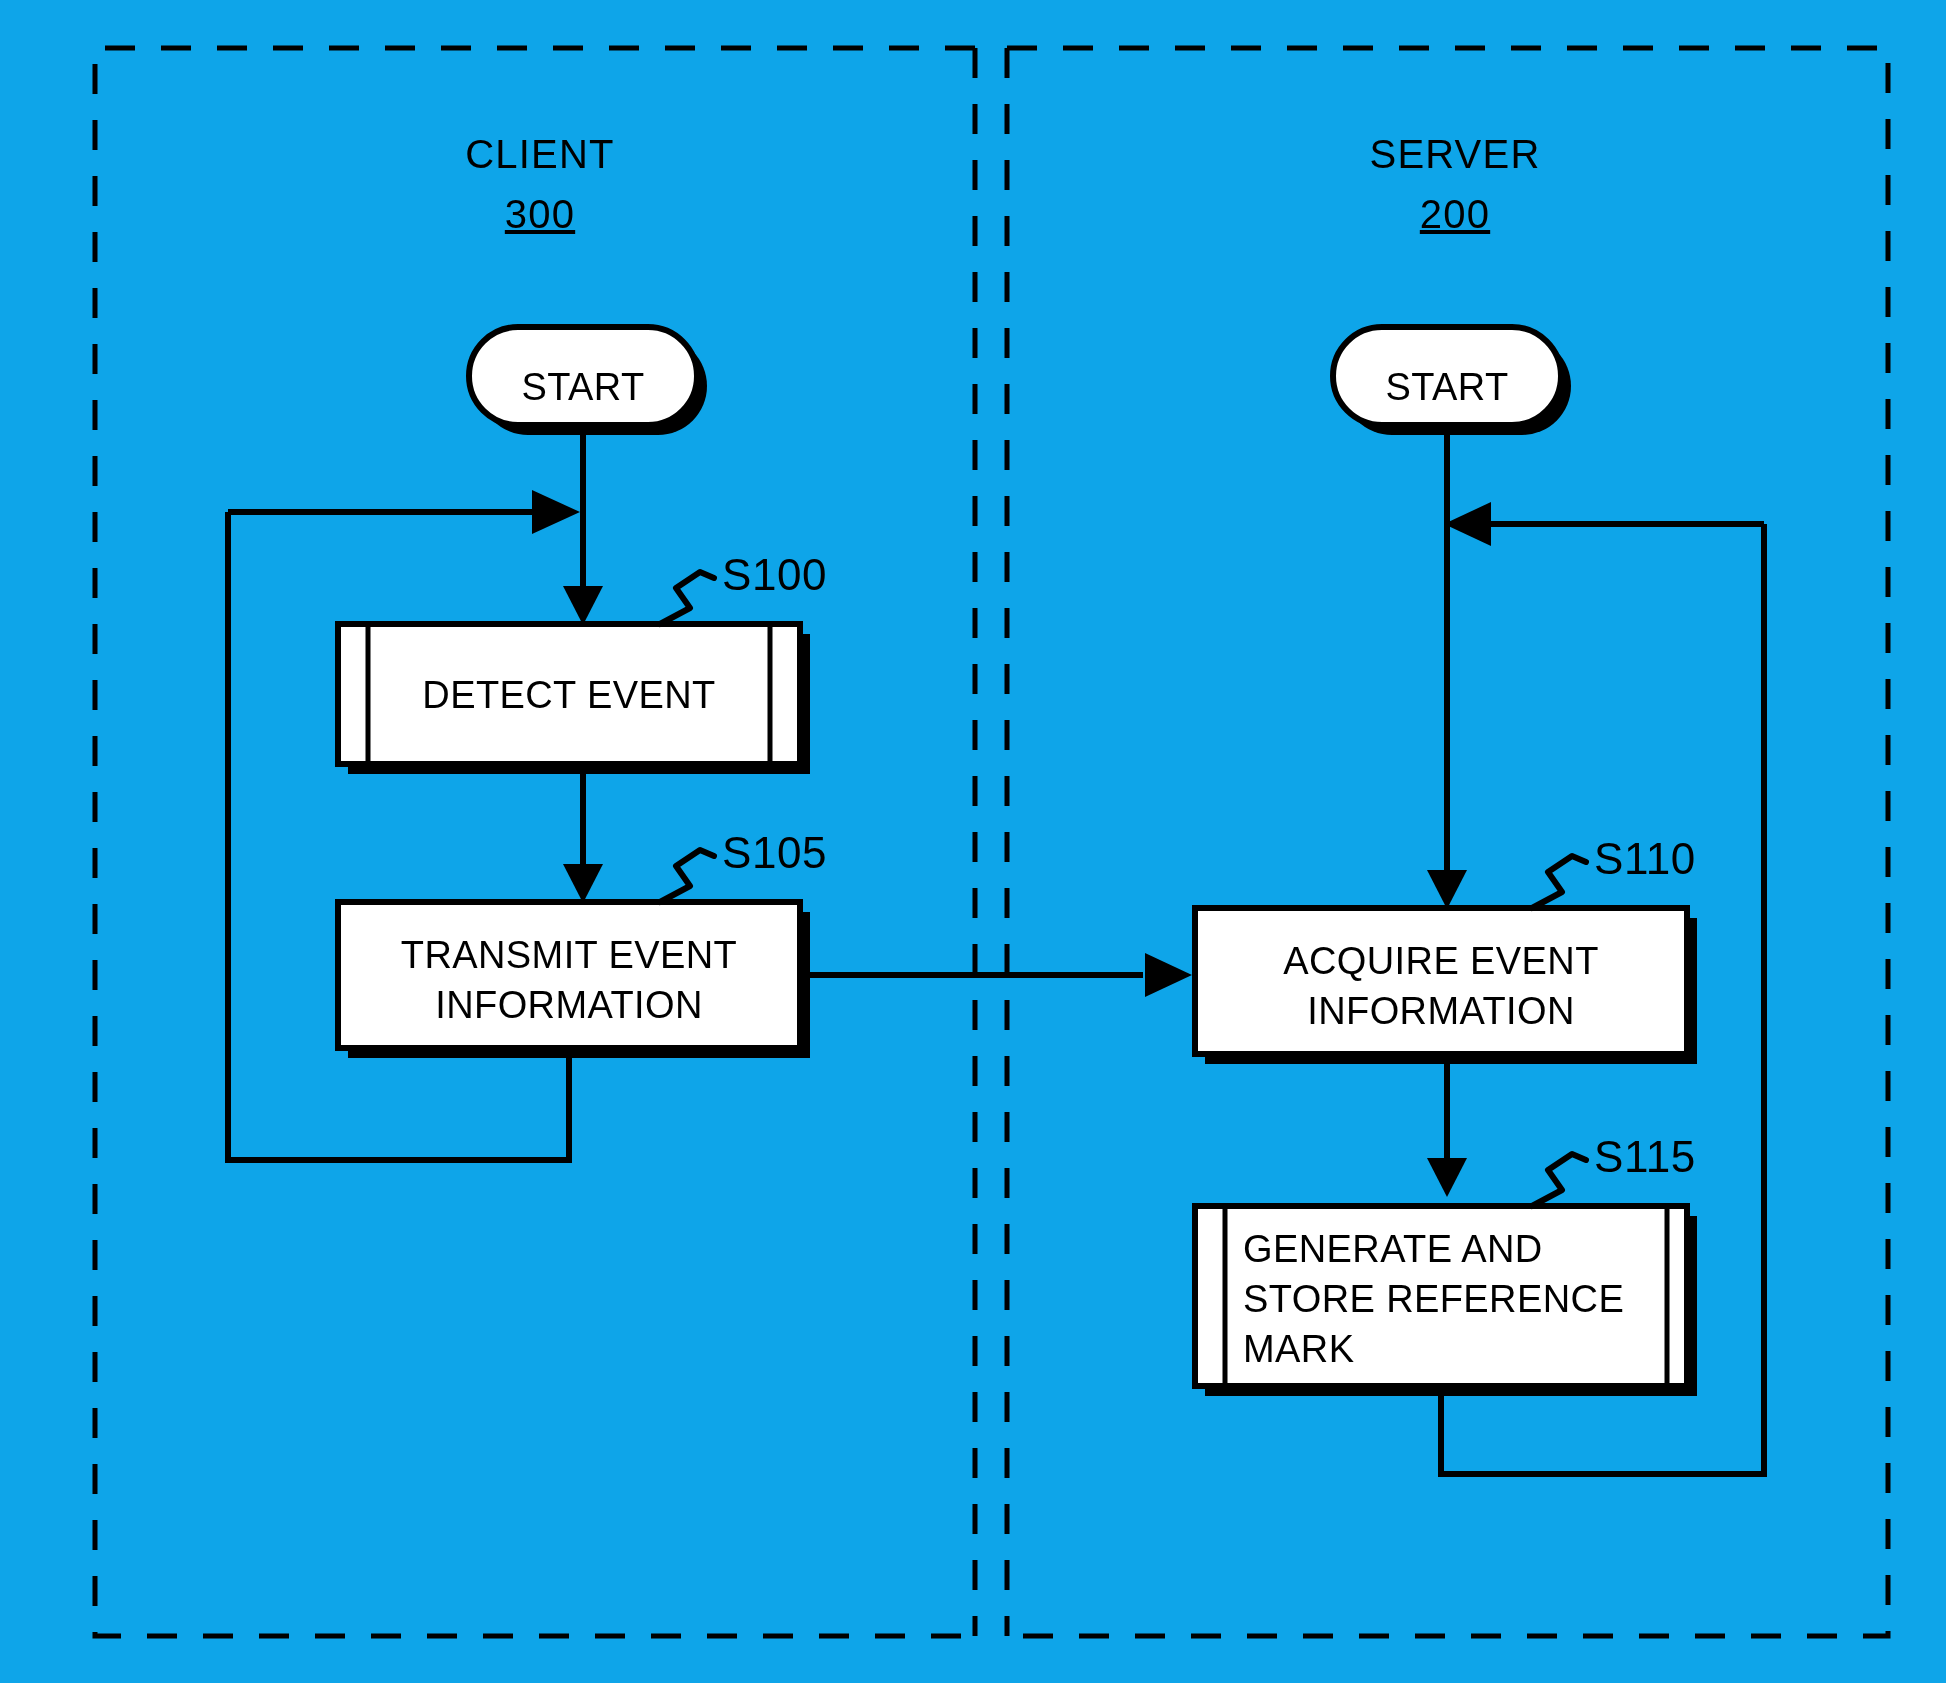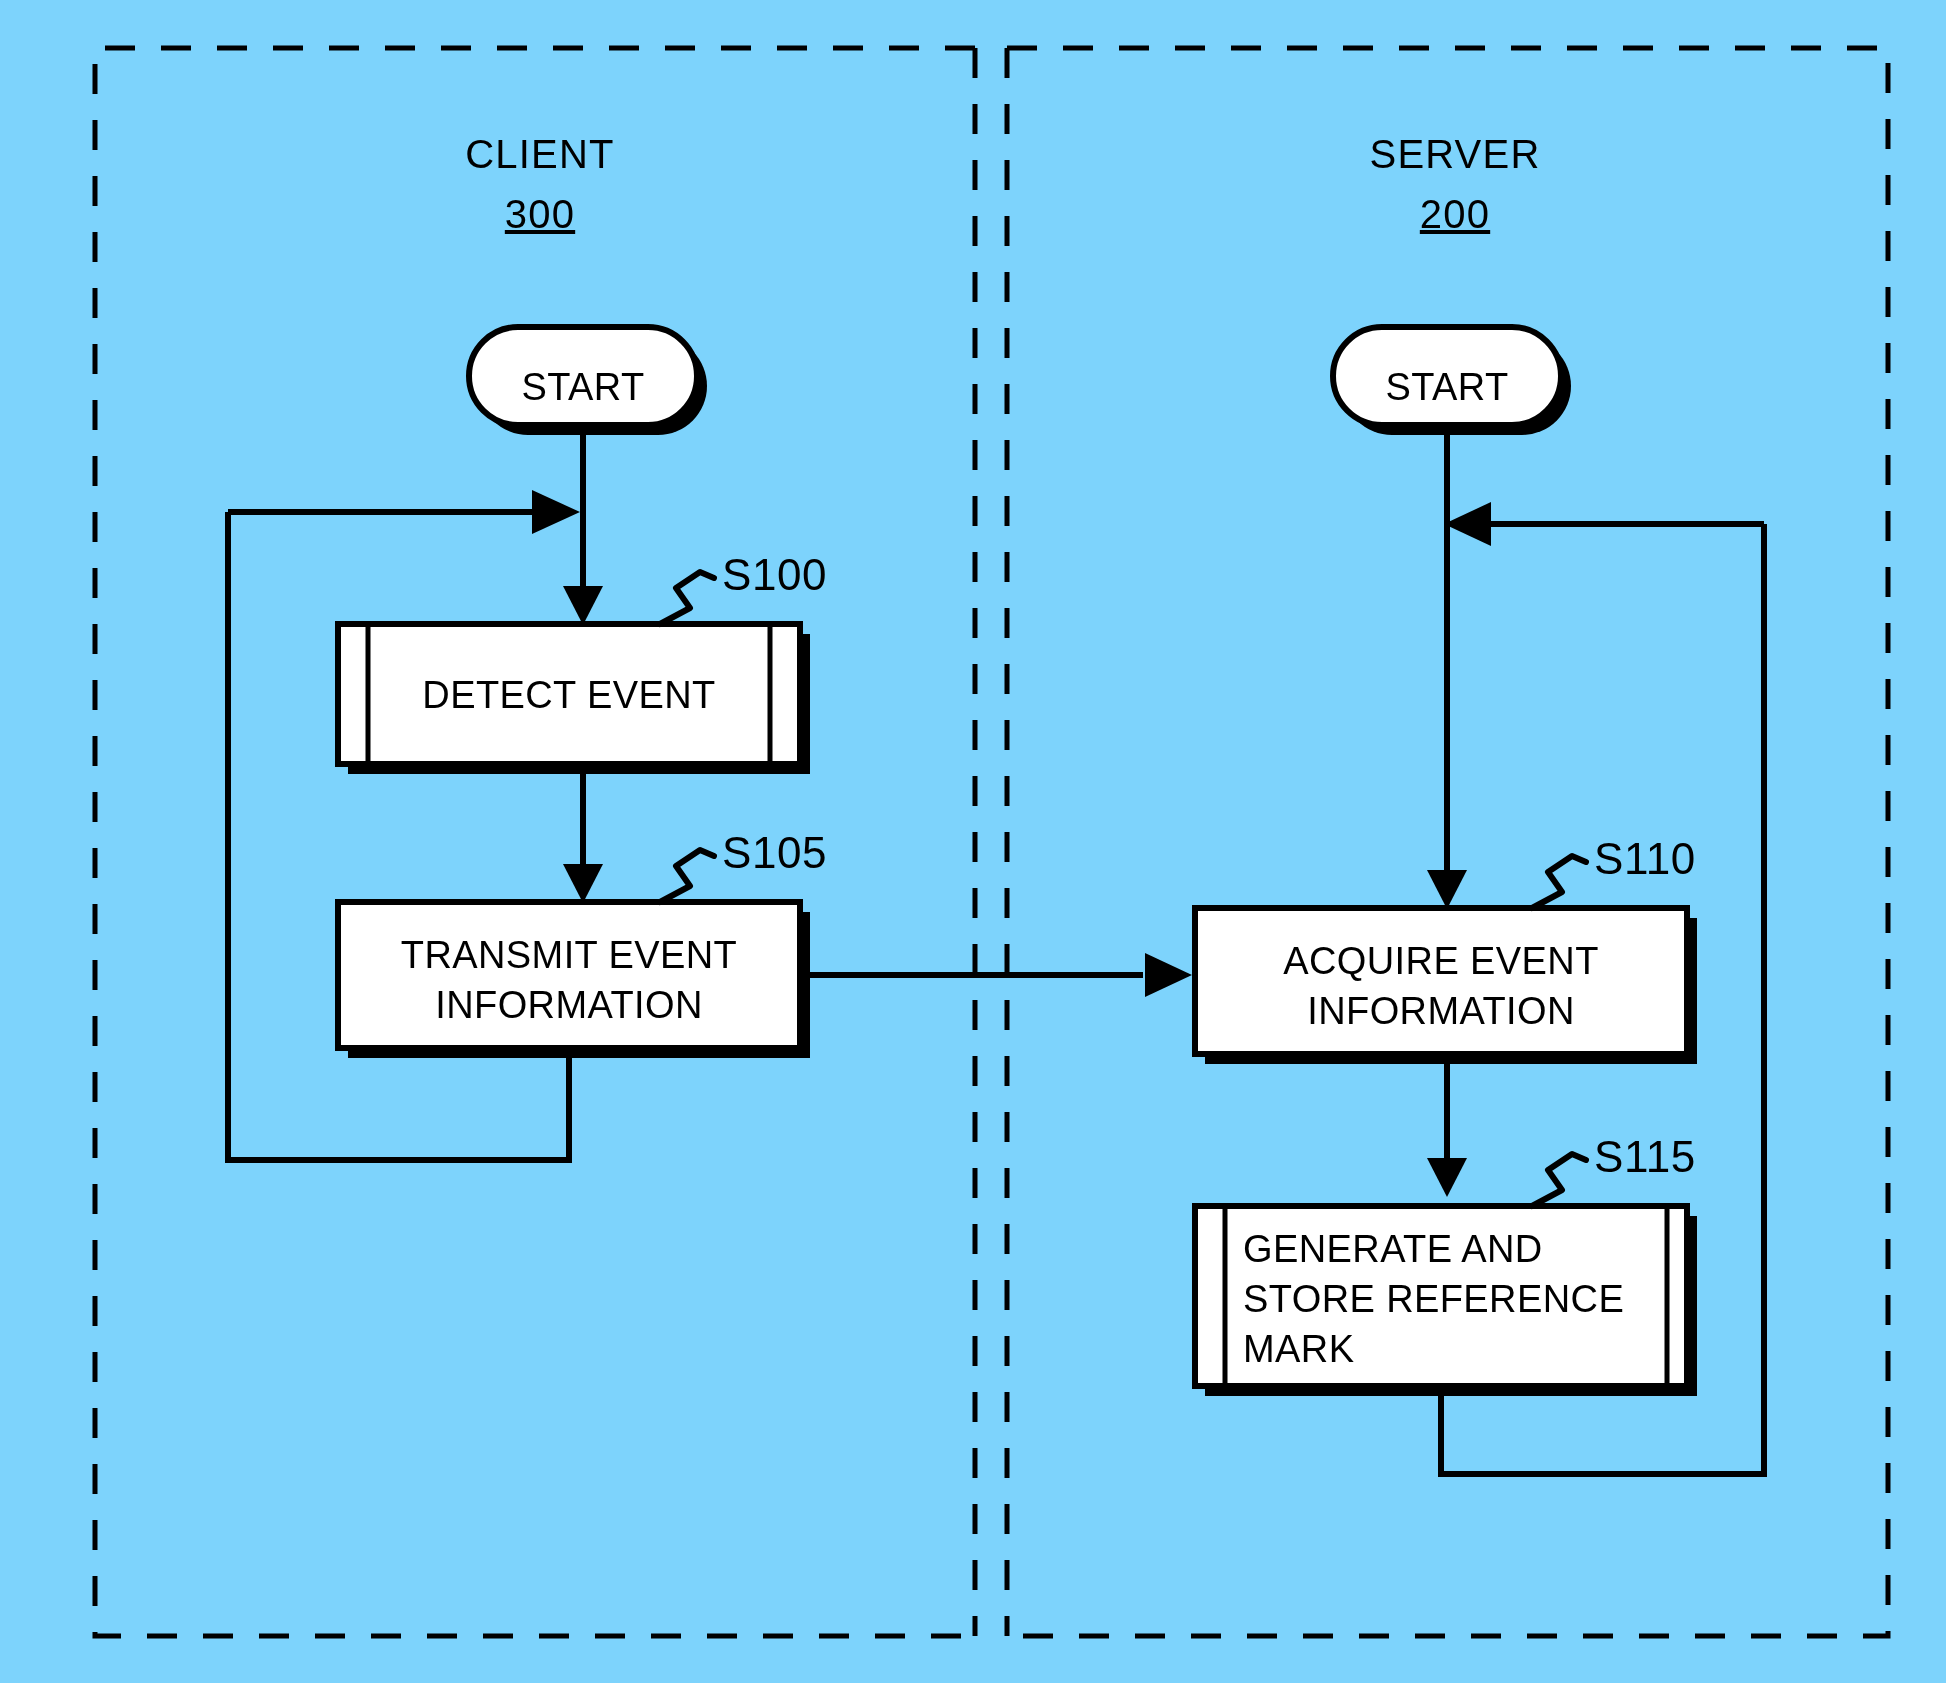--- a/index.html
+++ b/index.html
@@ -10,21 +10,21 @@
   body {
     width: 1946px;
     height: 1683px;
     font-family: "Liberation Sans", sans-serif;
     overflow: hidden;
   }
   #diagram-root {
     position: relative;
     width: 1946px;
     height: 1683px;
-    background: #7dd3fc;
+    background: #0ea5e9;
   }
   svg.canvas {
     position: absolute;
     top: 0;
     left: 0;
     width: 1946px;
     height: 1683px;
   }
   .dash-border {
     fill: none;

